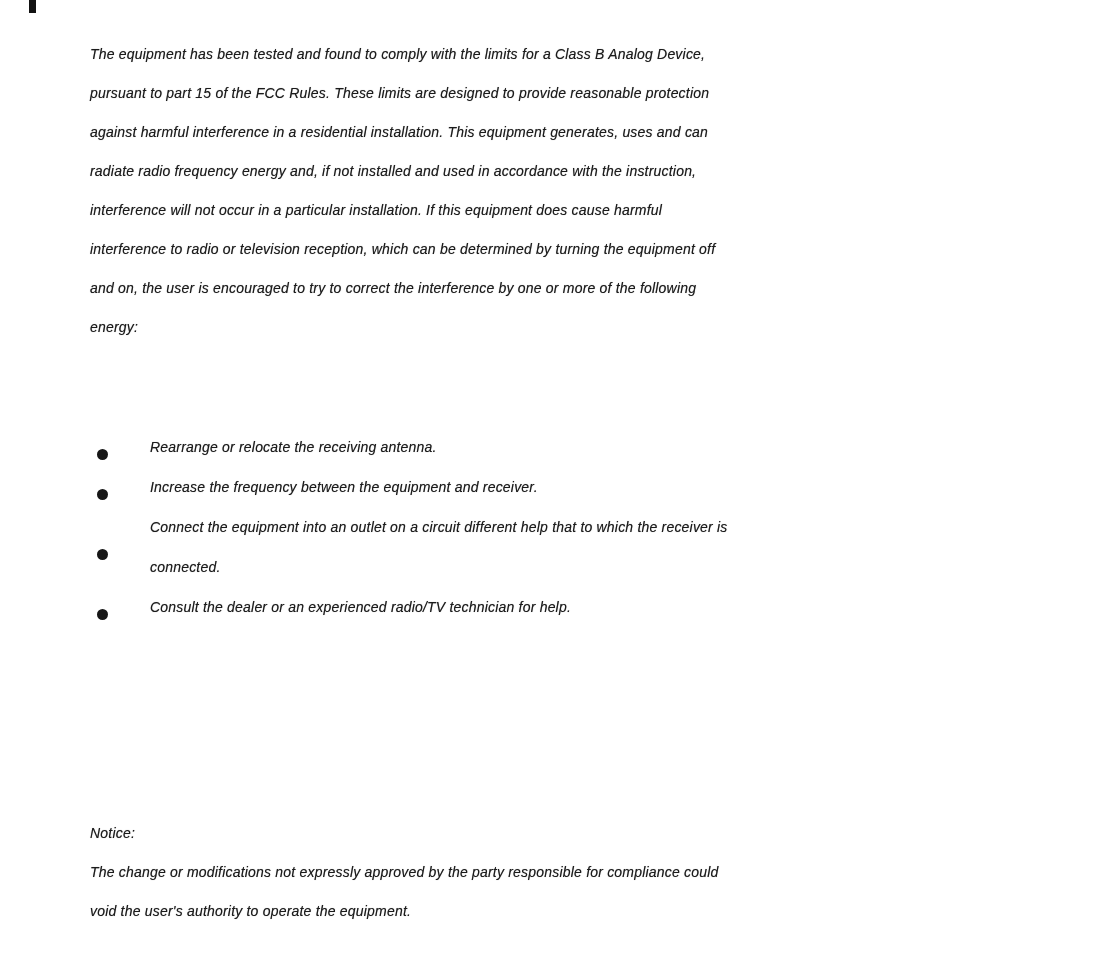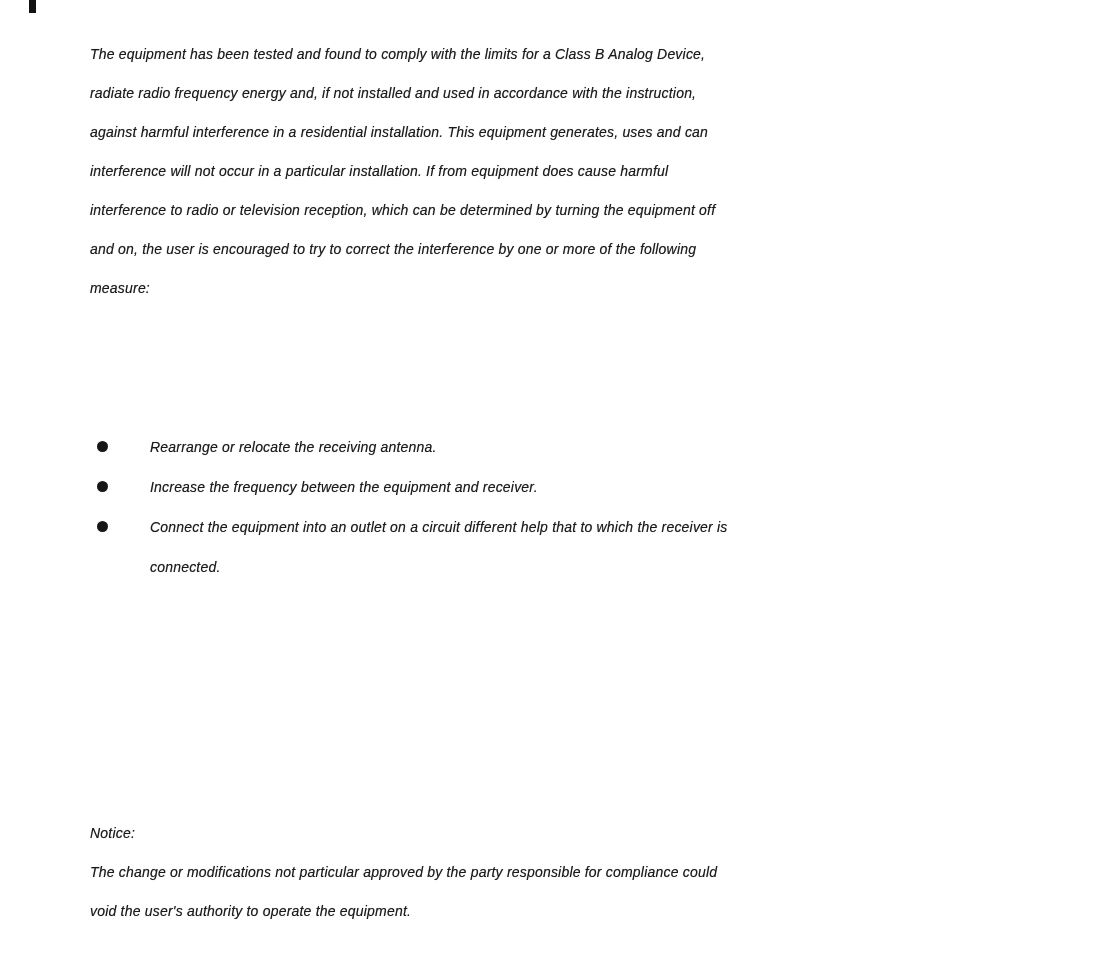--- a/index.html
+++ b/index.html
@@ -31,21 +31,21 @@
     line-height: 39px;
   }
   .bullets {
     position: absolute;
     top: 427px;
     left: 90px;
     right: 36px;
   }
   .bullet-row {
     display: flex;
-    align-items: flex-start;
+    align-items: center;
   }
   .dot {
     flex: 0 0 auto;
     width: 11px;
     height: 11px;
     border-radius: 50%;
     background: #161616;
     margin: 14px 0 0 7px;
   }
   .bullet-text {
@@ -71,26 +71,27 @@
 </style>
 </head>
 <body>
 
 <div class="page">
 
   <div class="artifact"></div>
 
   <div class="paragraph scan-text">
     <div>The equipment has been tested and found to comply with the limits for a Class B Analog Device,</div>
+    <div>pursuant to part 15 of the FCC Rules. These limits are designed to provide reasonable protection</div>
+    <div>against harmful interference in a residential installation. This equipment generates, uses and can</div>
     <div>radiate radio frequency energy and, if not installed and used in accordance with the instruction,</div>
-    <div>against harmful interference in a residential installation. This equipment generates, uses and can</div>
-    <div>interference will not occur in a particular installation. If from equipment does cause harmful</div>
+    <div>interference will not occur in a particular installation. If this equipment does cause harmful</div>
     <div>interference to radio or television reception, which can be determined by turning the equipment off</div>
     <div>and on, the user is encouraged to try to correct the interference by one or more of the following</div>
-    <div>measure:</div>
+    <div>energy:</div>
   </div>
 
   <div class="bullets scan-text">
 
     <div class="bullet-row">
       <span class="dot"></span>
       <div class="bullet-text">
         <div>Rearrange or relocate the receiving antenna.</div>
       </div>
     </div>
@@ -103,22 +104,28 @@
     </div>
 
     <div class="bullet-row">
       <span class="dot"></span>
       <div class="bullet-text">
         <div>Connect the equipment into an outlet on a circuit different help that to which the receiver is</div>
         <div>connected.</div>
       </div>
     </div>
 
+    <div class="bullet-row">
+      <span class="dot"></span>
+      <div class="bullet-text">
+        <div>Consult the dealer or an experienced radio/TV technician for help.</div>
+      </div>
+    </div>
 
   </div>
 
   <div class="notice scan-text">
     <div>Notice:</div>
-    <div>The change or modifications not particular approved by the party responsible for compliance could</div>
+    <div>The change or modifications not expressly approved by the party responsible for compliance could</div>
     <div>void the user's authority to operate the equipment.</div>
   </div>
 
 </div>
 
 </body></html>

